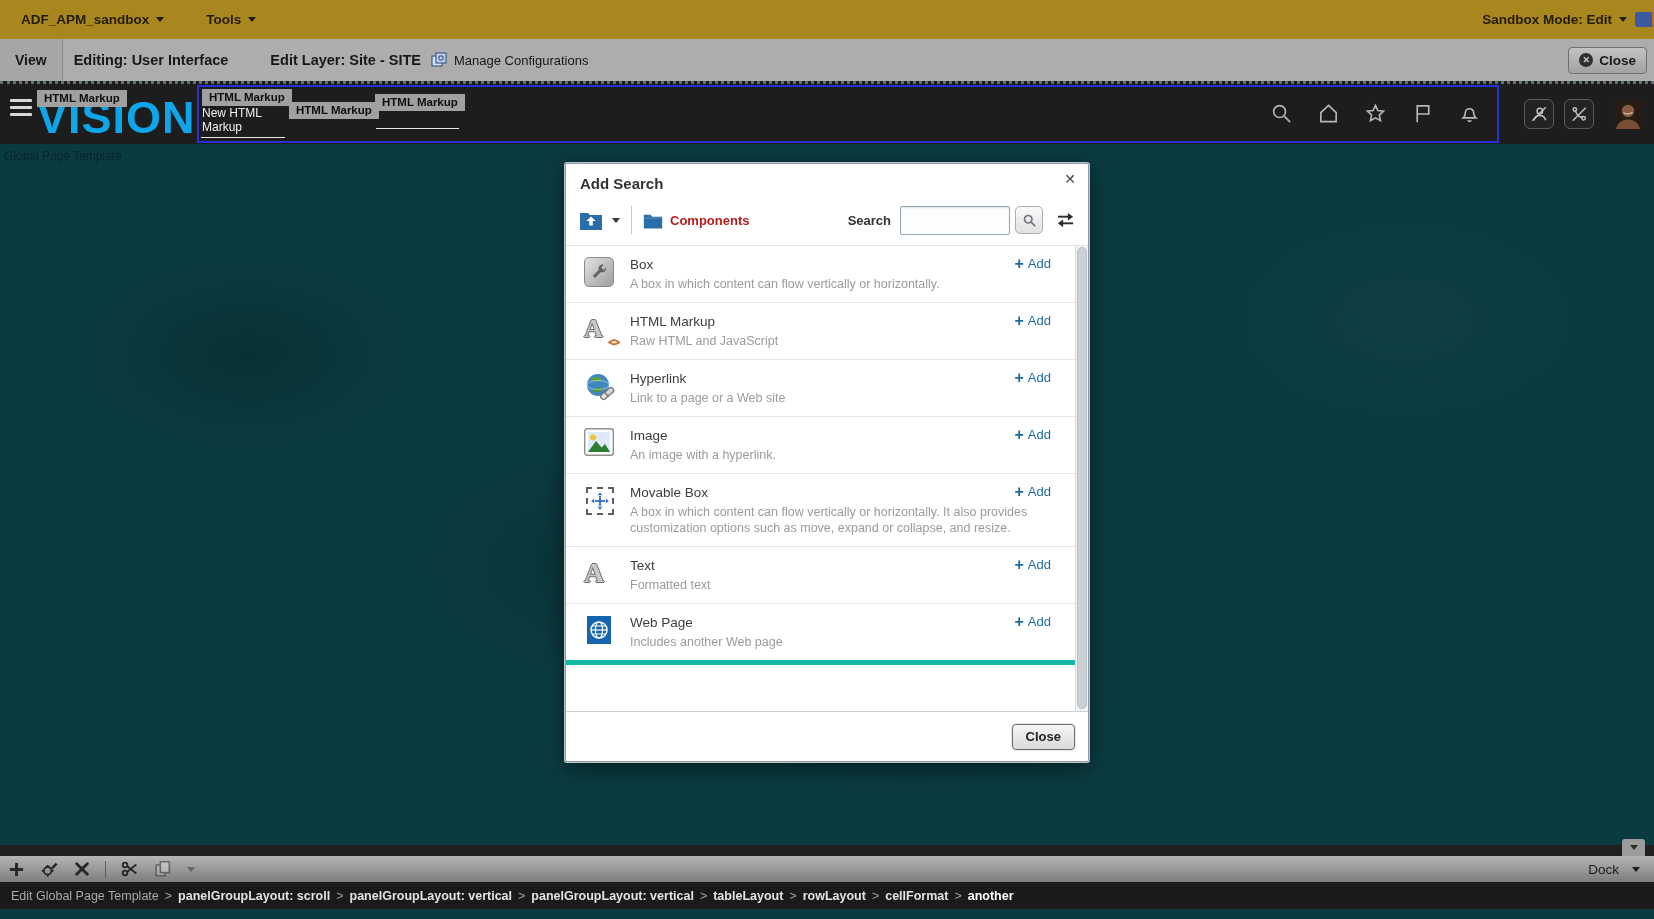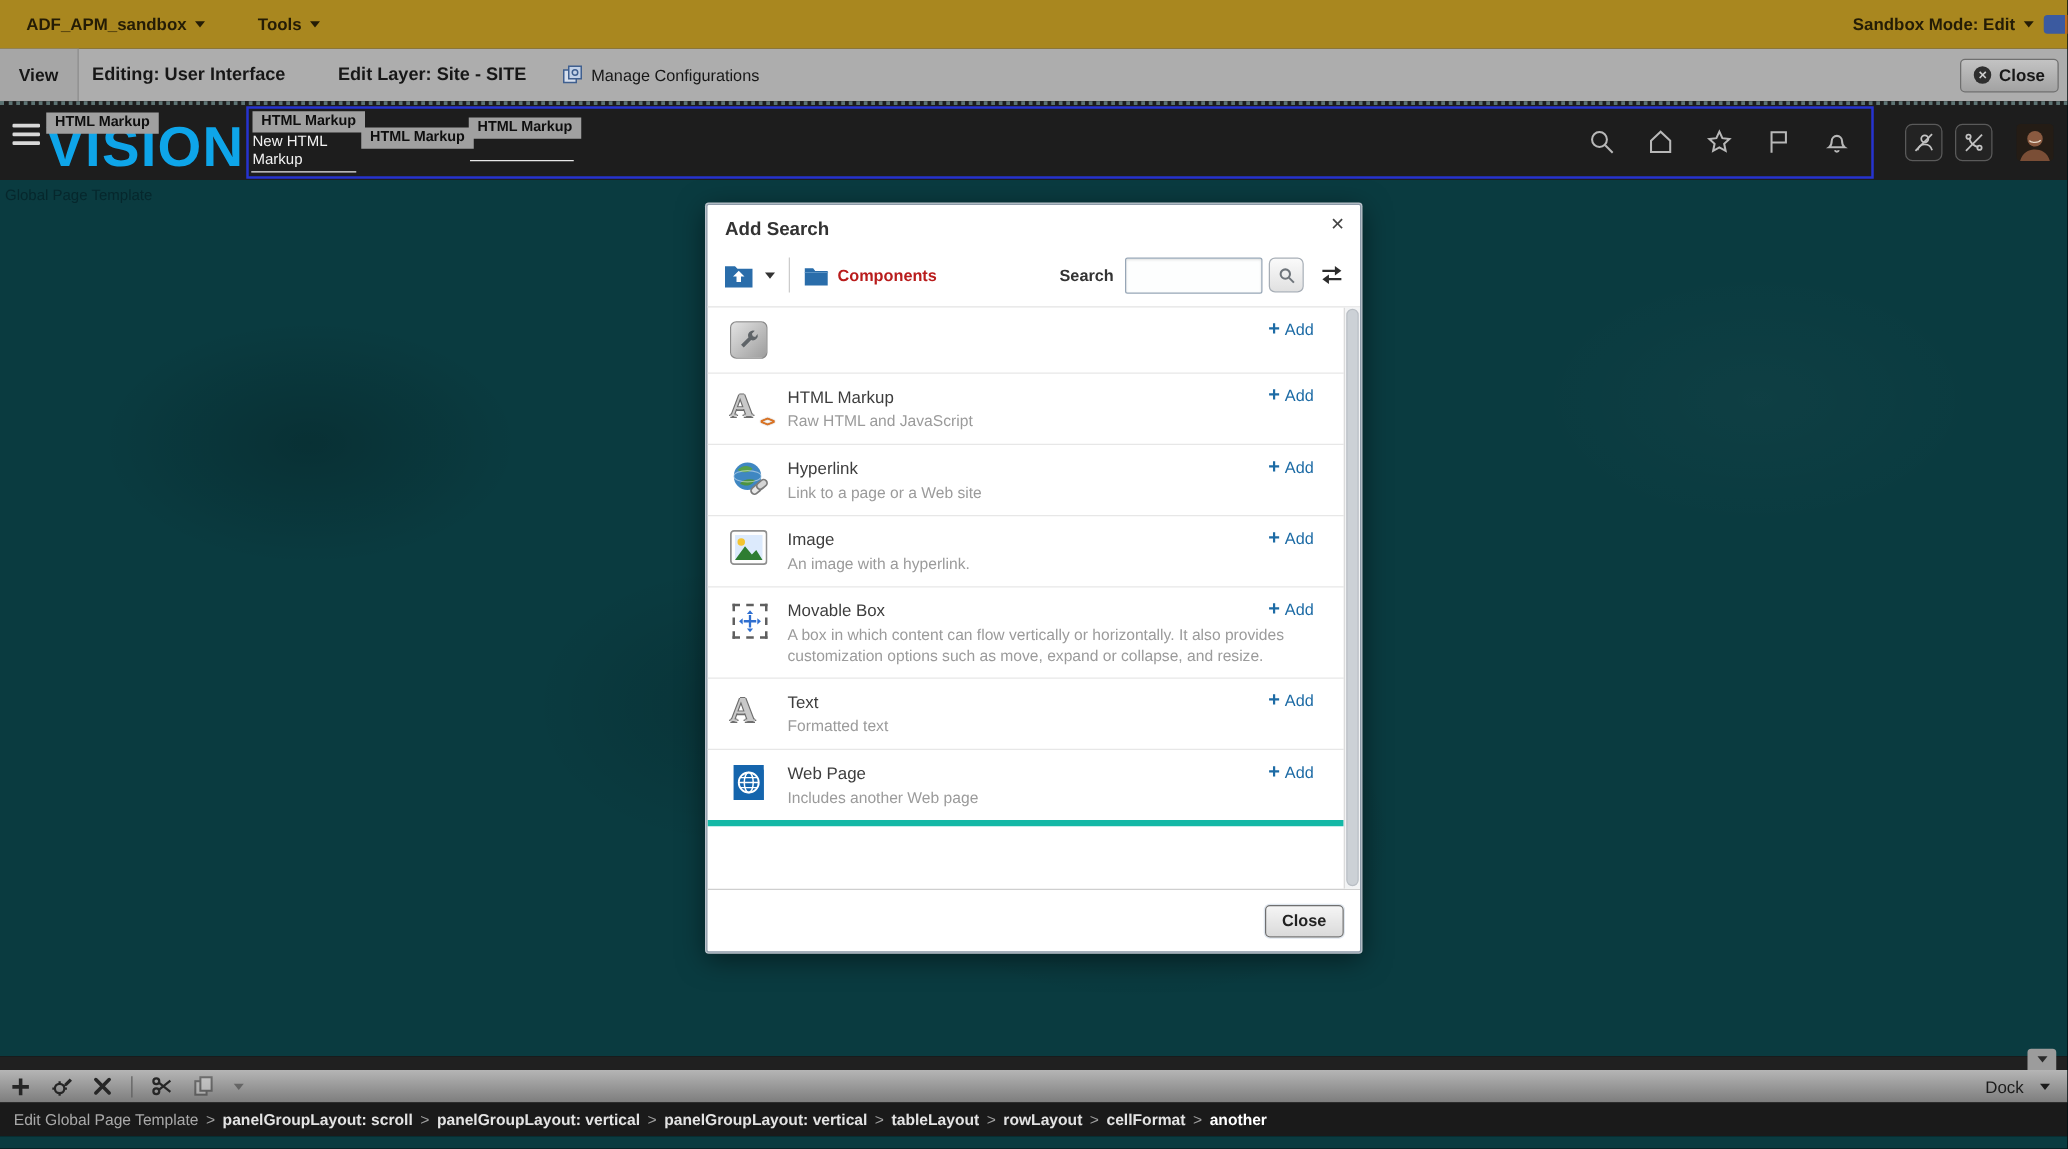--- a/index.html
+++ b/index.html
@@ -16,21 +16,21 @@
   .topbar-right { margin-left:auto; display:flex; align-items:center; gap:8px; }
   .sbx-icon { width:17px; height:15px; position:relative; background:#3b5aa0; border-radius:3px 0 0 3px; }
   .sbx-icon:after { content:""; position:absolute; right:-4px; top:0; width:4px; height:15px; background:#c06a1f; }
   
   .editbar { position:absolute; top:39px; left:0; right:0; height:42px; background:#adadad;
     display:flex; align-items:center; color:#171717; }
   .view-menu { height:100%; display:flex; align-items:center; padding:0 15px; font-size:14px; font-weight:bold;
     background:#a6a6a6; border-right:1px solid #8c8c8c; }
   .editing-label { margin-left:11px; font-size:14.5px; font-weight:bold; }
   .layer-label { margin-left:42px; font-size:14.5px; font-weight:bold; }
-  .manage { margin-left:29px; display:flex; align-items:center; gap:6px; font-size:13px;text-align:center; }
+  .manage { margin-left:10px; display:flex; align-items:center; gap:6px; font-size:13px;text-align:center; }
   .close-top { margin-left:auto; margin-right:7px; display:flex; align-items:center; gap:6px;
     height:27px; padding:0 10px; background:linear-gradient(#c3c3c3,#a2a2a2);
     border:1px solid #6f6f6f; border-radius:4px; font-size:13.5px; font-weight:bold; color:#181818; }
   .xcircle { width:14px; height:14px; border-radius:50%; background:#2e2e2e; color:#cfcfcf;
     font-size:9px; line-height:14px; text-align:center; font-weight:bold; }
   
   .siteheader { position:absolute; top:81px; left:0; right:0; height:63px; background:#1d1d1d;
     border-top:3px dotted #5c7272; }
   .hamburger { position:absolute; left:10px; top:15px; width:22px; }
   .hamburger span { display:block; height:3px; background:#d8d8d8; margin-bottom:4px; border-radius:1px; }
@@ -261,20 +261,24 @@
     <div class="dlg-list">
 
       <div class="row">
         <div class="row-icon">
           <div class="ic-box">
               <svg width="20" height="20" viewBox="0 0 24 24">
                 <path d="M20.5 6.2a4.8 4.8 0 0 1-6.2 5.9L7.2 19.2 4.6 16.6l7.1-7.1A4.8 4.8 0 0 1 17.8 3.2L15 6l.9 2.3 2.3.9z" fill="#5f6468"></path>
               </svg>
             </div>
         </div>
+        <div class="row-text">
+          <div class="row-name">Box</div>
+          <div class="row-desc">A box in which content can flow vertically or horizontally.</div>
+        </div>
         <span class="add-link">
           <span class="add-plus">+</span>
           <span>Add</span>
         </span>
       </div>
 
       <div class="row">
         <div class="row-icon">
           <span class="letterA">A</span><span class="code-tag">&lt;&gt;</span>
         </div>

